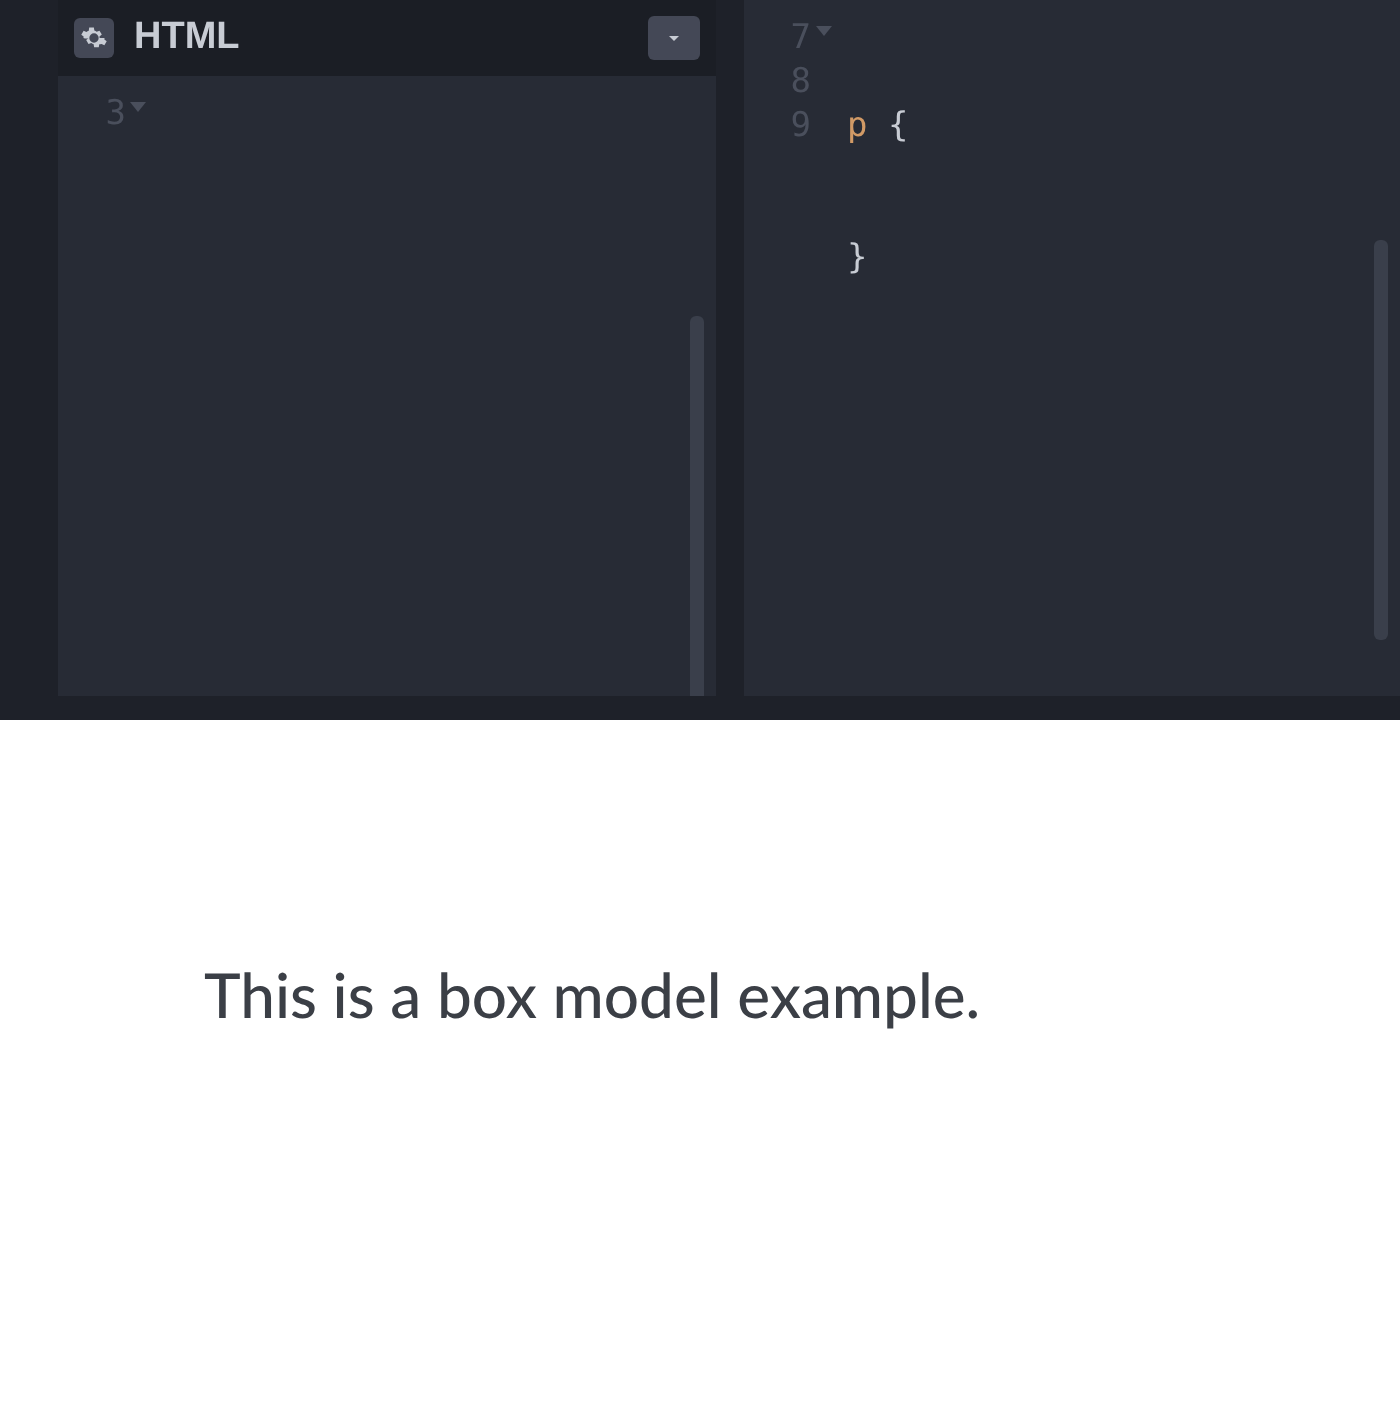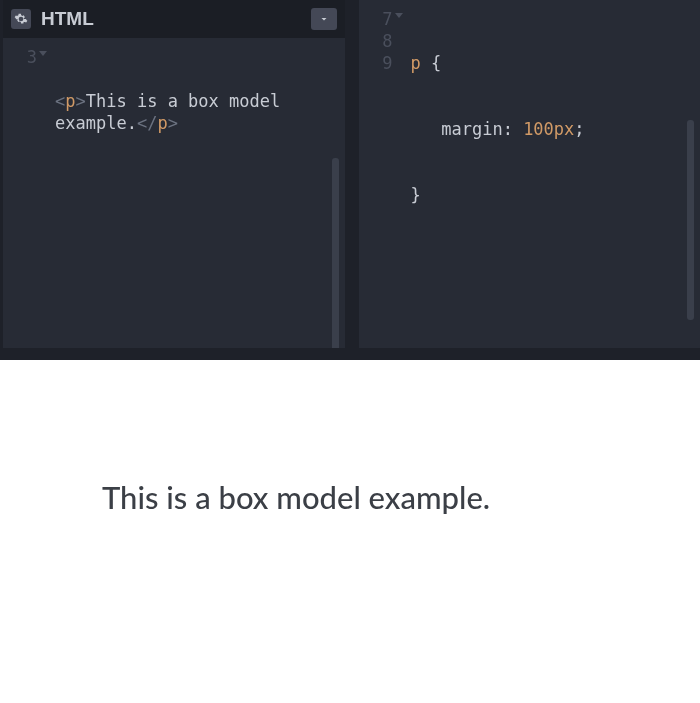--- a/index.html
+++ b/index.html
@@ -7,21 +7,21 @@
     width: 700px;
     height: 703px;
     background: #1e2129;
     font-family: 'Segoe UI', Arial, sans-serif;
     overflow: hidden;
   }
   .editors {
     display: flex;
     height: 360px;
     gap: 14px;
-    padding: 0 0 12px 3px;
+    padding: 0 0 12px 29px;
   }
   .editor-panel {
     flex: 1;
     background: #272b35;
     display: flex;
     flex-direction: column;
     position: relative;
     min-width: 0;
   }
   .panel-header {
@@ -141,37 +141,33 @@
       <div class="chev-btn">
         <svg viewBox="0 0 24 24">
             <path d="M7 10l5 5 5-5z"></path>
           </svg>
       </div>
     </div>
     <div class="code-area">
       <div class="gutter">
         <div class="ln"><span>3</span><span class="fold"></span></div>
       </div>
-      <div class="code">
-        <div class="line"><span class="angle">&lt;</span><span class="tag-open">p</span><span class="angle">&gt;</span><span>This is a box model example.</span><span class="angle">&lt;/</span><span class="tag-close">p</span><span class="angle">&gt;</span></div>
-      </div>
       <div class="scrollbar"></div>
     </div>
   </div>
 
   <div class="editor-panel">
     <div class="code-area">
       <div class="gutter">
         <div class="ln"><span>7</span><span class="fold"></span></div>
         <div class="ln"><span>8</span></div>
         <div class="ln"><span>9</span></div>
       </div>
       <div class="code">
         <div class="line"><span class="selector">p</span><span class="brace"> {</span></div>
-        <div class="line"><span>   </span><span class="prop">margin</span><span class="colon">: </span><span class="value">100px</span><span class="semi">;</span></div>
         <div class="line"><span class="brace">}</span></div>
       </div>
       <div class="scrollbar"></div>
     </div>
   </div>
 
 </div>
 
 <div class="preview">
   <div class="preview-inner">

